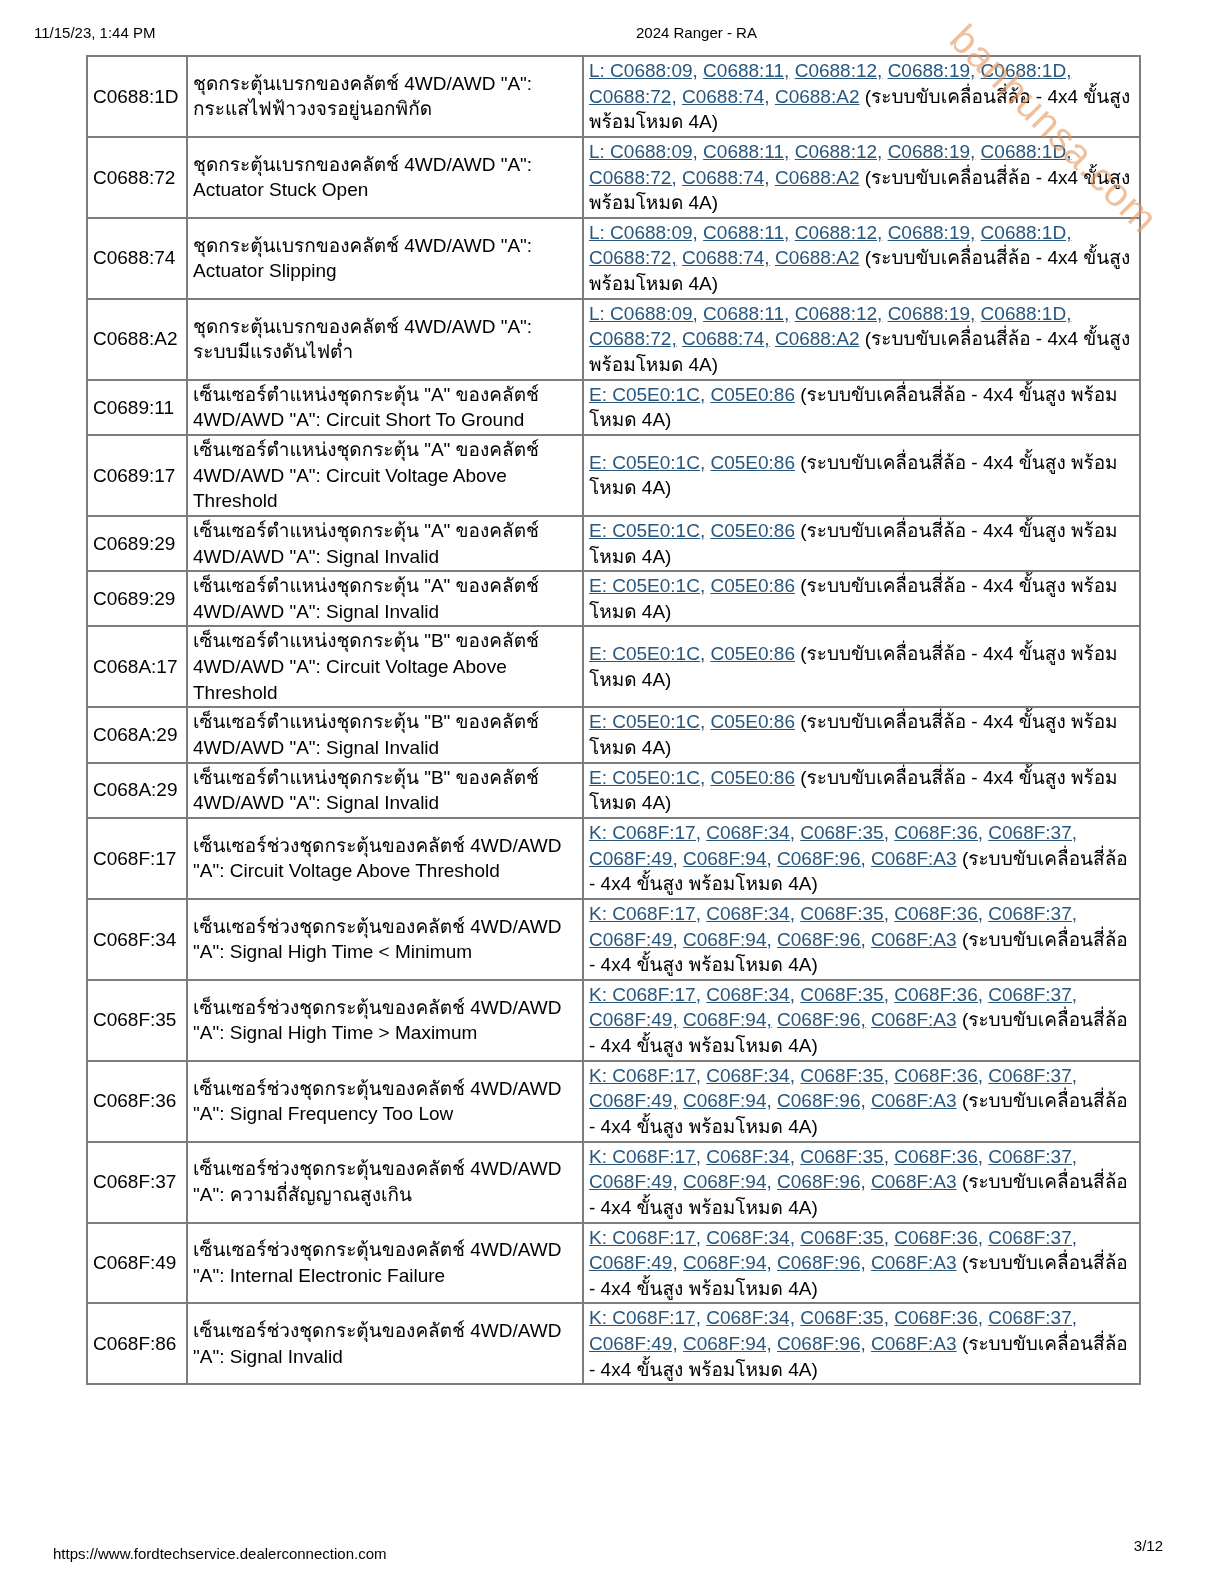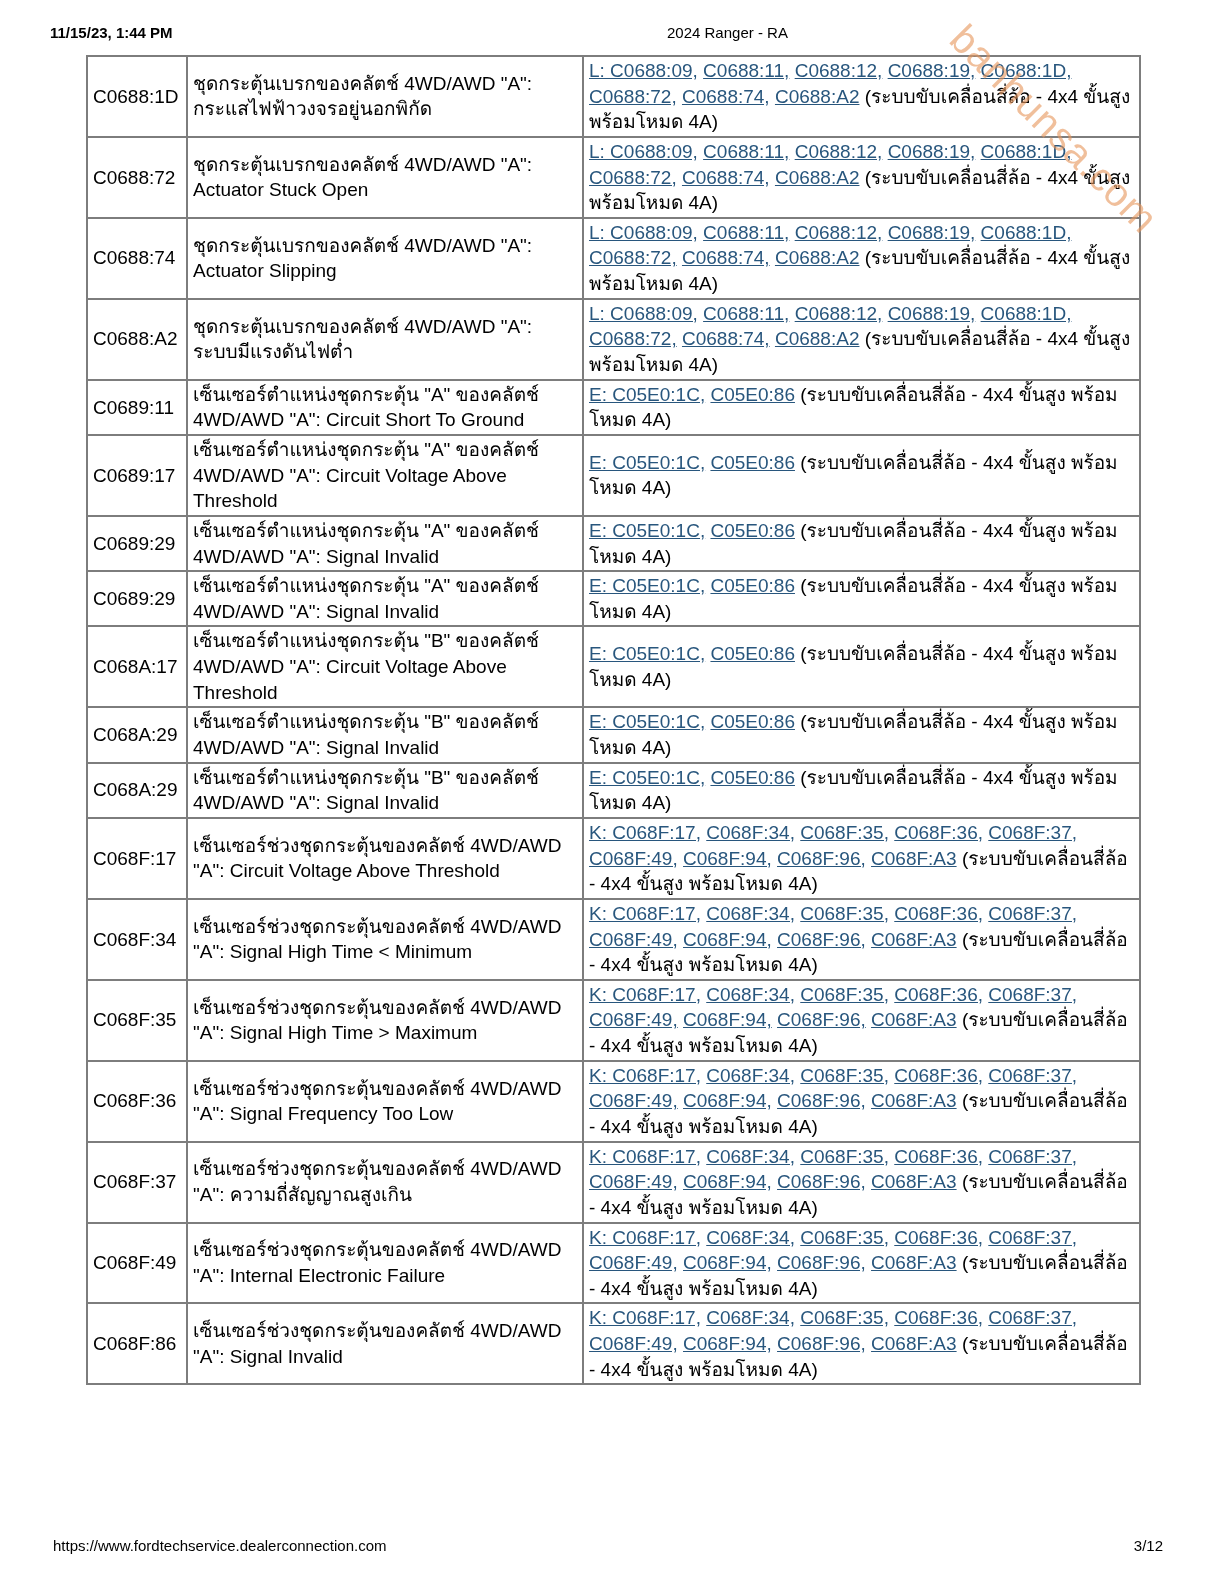--- a/index.html
+++ b/index.html
@@ -1,24 +1,24 @@
 <!DOCTYPE html>
 <html><head>
 <meta charset="utf-8">
 <style>
   html,body{margin:0;padding:0;background:#ffffff;}
   body{
     width:1224px;height:1584px;position:relative;overflow:hidden;
     font-family:"Liberation Sans","DejaVu Sans",sans-serif;color:#000;
   }
   .hdr-text{position:absolute;top:24px;font-size:15px;white-space:nowrap;}
-  .hdr-datetime{left:50px;font-weight:bold;}
-  .hdr-title{left:667px;}
+  .hdr-datetime{left:34px;}
+  .hdr-title{left:636px;}
   .ftr-text{position:absolute;top:1537px;font-size:15px;white-space:nowrap;}
-  .ftr-url{left:53px;}
+  .ftr-url{left:53px;margin-top:8px;}
   .ftr-page{right:61px;}
   .watermark{
     position:absolute;left:973px;top:16px;z-index:5;
     font-size:40px;letter-spacing:1px;white-space:nowrap;
     color:#e7985f;opacity:0.62;
     transform:rotate(45deg);transform-origin:0 0;
     pointer-events:none;
   }
   .table-clip{
     position:absolute;left:86px;top:55px;width:1058px;height:1465px;

